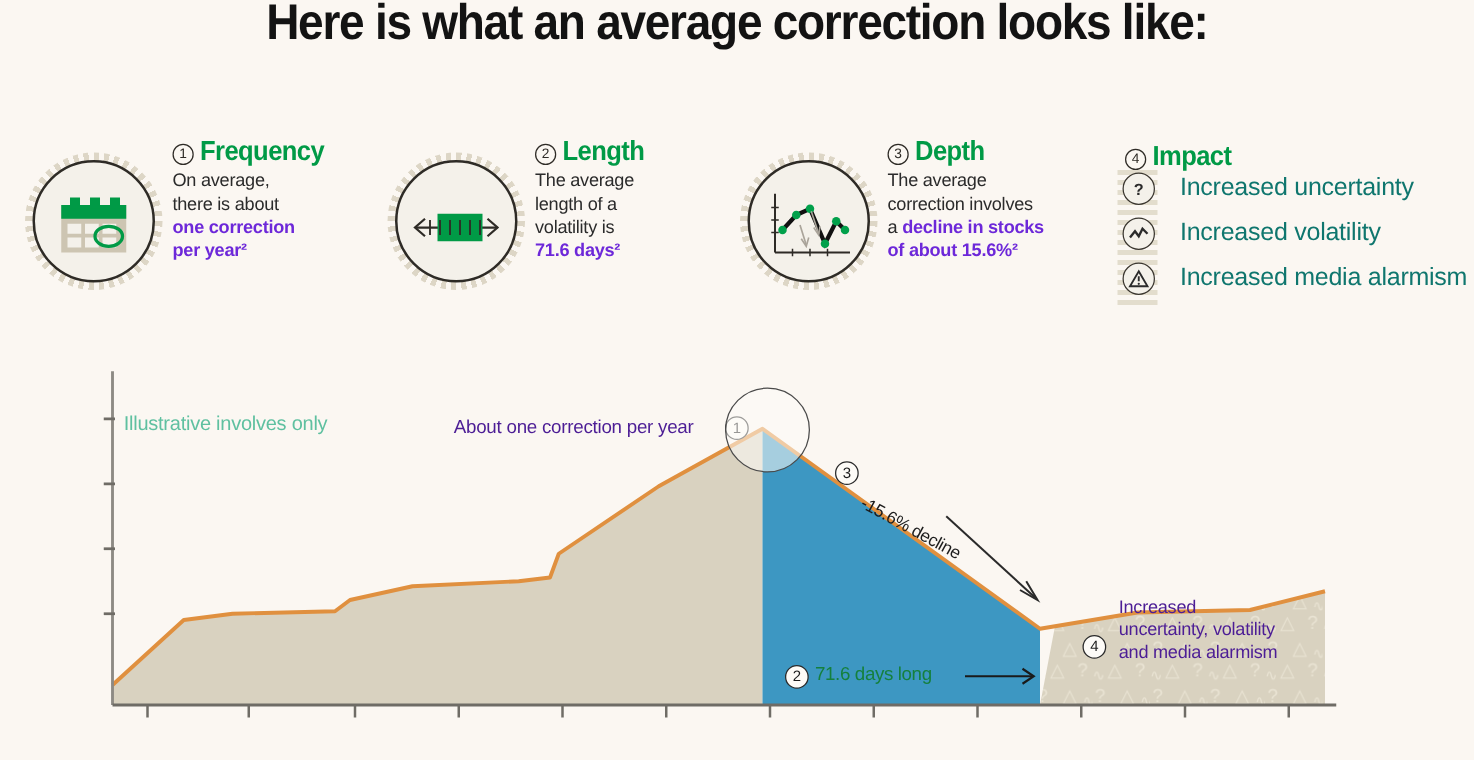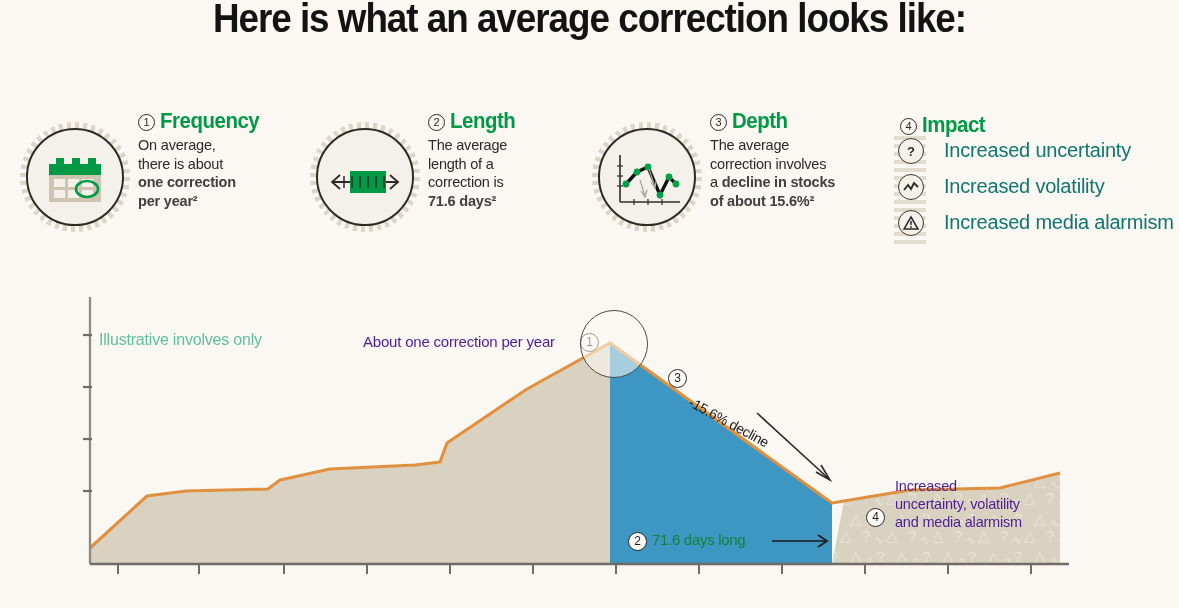--- a/index.html
+++ b/index.html
@@ -43,21 +43,21 @@
   }
   .head{
     display:inline-block;margin-left:5px;
     color:#009a46;font-weight:bold;font-size:22px;letter-spacing:-0.5px;
     transform:scaleX(0.93);transform-origin:left center;
   }
   .body{
     margin-top:2px;font-size:14.5px;line-height:18.5px;color:#2b2b2b;
     letter-spacing:-0.2px;
   }
-  .body b{font-weight:bold;color:#404040;}
+  .body b{font-weight:bold;color:#6d28d9;}
   
   .impact-strip{
     position:absolute;left:894px;top:134px;width:32px;height:110px;
     background:repeating-linear-gradient(0deg,#e3ddcd 0 4px,#fbf7f2 4px 8px);
   }
   .imp-row{position:absolute;left:894px;height:30px;}
   .imp-ico{
     position:absolute;left:4px;top:0;width:26px;height:26px;border-radius:50%;
     border:1.4px solid #3a362f;box-sizing:border-box;background:#f4f1ea;
     display:flex;align-items:center;justify-content:center;
@@ -155,21 +155,21 @@
         <line x1="66" y1="54" x2="66" y2="66"></line>
           <line x1="74" y1="54" x2="74" y2="66"></line>
       </g>
     </svg>
   </div>
   <div class="card-text">
     <span class="num">2</span><span class="head">Length</span>
     <div class="body">
       <span>The average</span><br>
       <span>length of a</span><br>
-      <span>correction is</span><br>
+      <span>volatility is</span><br>
       <b>71.6 days²</b>
     </div>
   </div>
 </div>
 
 <div class="card" style="left:592px;width:290px;">
   <div class="badge-wrap">
     <div class="gear"></div>
     <div class="gear-inner"></div>
     <svg width="110" height="110" viewBox="0 0 110 110" style="position:absolute;left:0;top:0">

